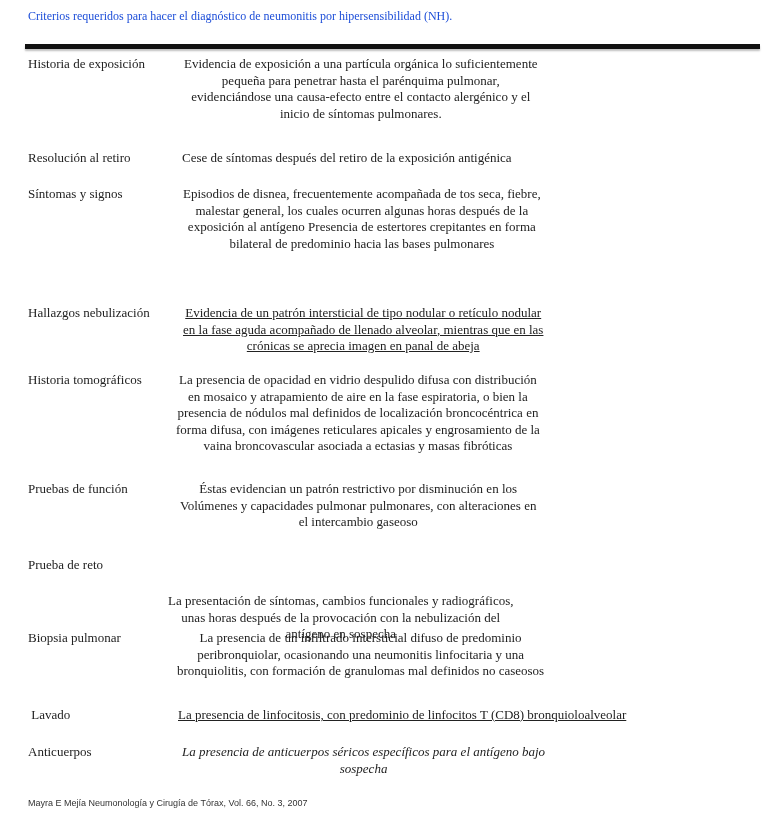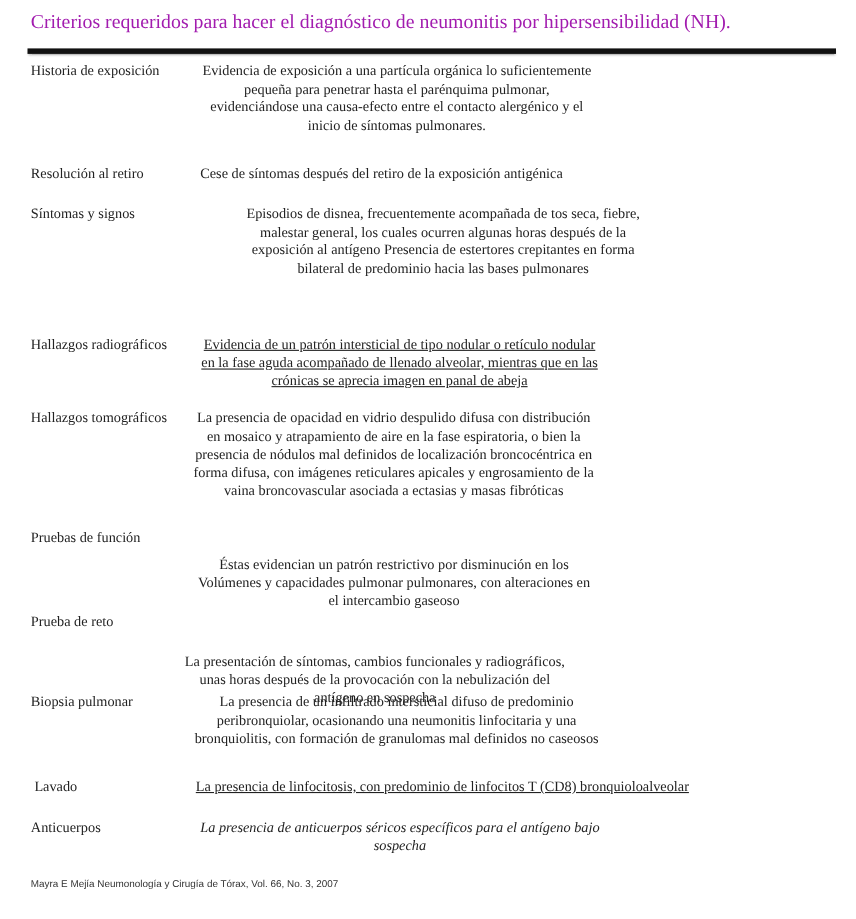--- a/index.html
+++ b/index.html
@@ -4,21 +4,21 @@
 <style>
   html, body { margin: 0; padding: 0; background: #ffffff; }
   body {
     width: 778px; height: 835px; position: relative; overflow: hidden;
     font-family: "Liberation Serif", "DejaVu Serif", serif;
     color: #222222;
     font-size: 13px;
   }
   .caption {
     position: absolute; left: 28px; top: 9px;
-    font-size: 18px; color: #a21caf;
+    font-size: 12px; color: #1d4ed8;
   }
   .rule {
     position: absolute; left: 25px; top: 44px; width: 735px; height: 5px;
     background: #111;
     box-shadow: 0 2px 2px rgba(0,0,0,0.25);
   }
   .row { position: absolute; left: 0; width: 778px; }
   .label {
     position: absolute; left: 28px; top: 0;
     white-space: nowrap; line-height: 16px;
@@ -47,45 +47,45 @@
 inicio de síntomas pulmonares.</span>
 </div>
 
 <div class="row" style="top:150px;">
   <span class="label">Resolución al retiro</span>
   <span class="desc" style="left:182px;">Cese de síntomas después del retiro de la exposición antigénica</span>
 </div>
 
 <div class="row" style="top:186px;">
   <span class="label">Síntomas y signos</span>
-  <span class="desc" style="left:183px;margin-left:41px;">Episodios de disnea, frecuentemente acompañada de tos seca, fiebre,
+  <span class="desc" style="left:183px;">Episodios de disnea, frecuentemente acompañada de tos seca, fiebre,
 malestar general, los cuales ocurren algunas horas después de la
 exposición al antígeno Presencia de estertores crepitantes en forma
 bilateral de predominio hacia las bases pulmonares</span>
 </div>
 
 <div class="row" style="top:305px;">
-  <span class="label">Hallazgos radiográficos</span>
+  <span class="label">Hallazgos nebulización</span>
   <span class="desc" style="left:183px;text-decoration:underline;">Evidencia de un patrón intersticial de tipo nodular o retículo nodular
 en la fase aguda acompañado de llenado alveolar, mientras que en las
 crónicas se aprecia imagen en panal de abeja</span>
 </div>
 
 <div class="row" style="top:372px;">
-  <span class="label">Hallazgos tomográficos</span>
+  <span class="label">Historia tomográficos</span>
   <span class="desc" style="left:176px;">La presencia de opacidad en vidrio despulido difusa con distribución
 en mosaico y atrapamiento de aire en la fase espiratoria, o bien la
 presencia de nódulos mal definidos de localización broncocéntrica en
 forma difusa, con imágenes reticulares apicales y engrosamiento de la
 vaina broncovascular asociada a ectasias y masas fibróticas</span>
 </div>
 
 <div class="row" style="top:481px;">
   <span class="label">Pruebas de función</span>
-  <span class="desc" style="left:180px;margin-top:24px;">Éstas evidencian un patrón restrictivo por disminución en los
+  <span class="desc" style="left:180px;">Éstas evidencian un patrón restrictivo por disminución en los
 Volúmenes y capacidades pulmonar pulmonares, con alteraciones en
 el intercambio gaseoso</span>
 </div>
 
 <div class="row" style="top:557px;">
   <span class="label">Prueba de reto</span>
   <span class="desc" style="left:168px;margin-top:36px;">La presentación de síntomas, cambios funcionales y radiográficos,
  unas horas después de la provocación con la nebulización del
 antígeno en sospecha</span>
 </div>

